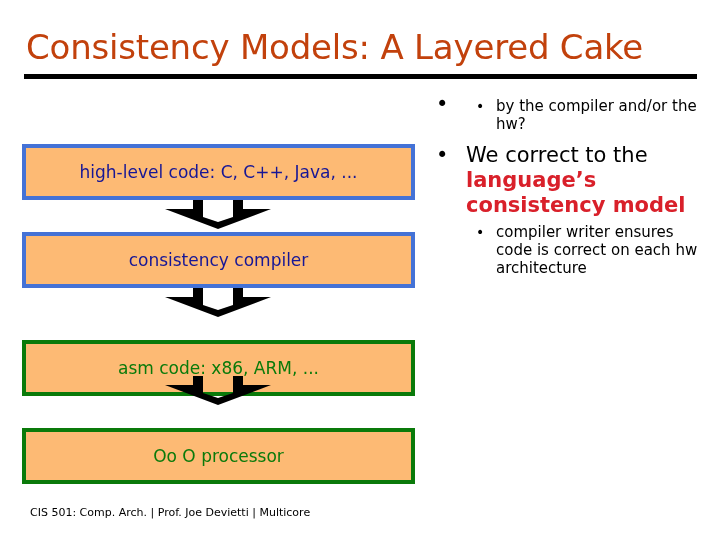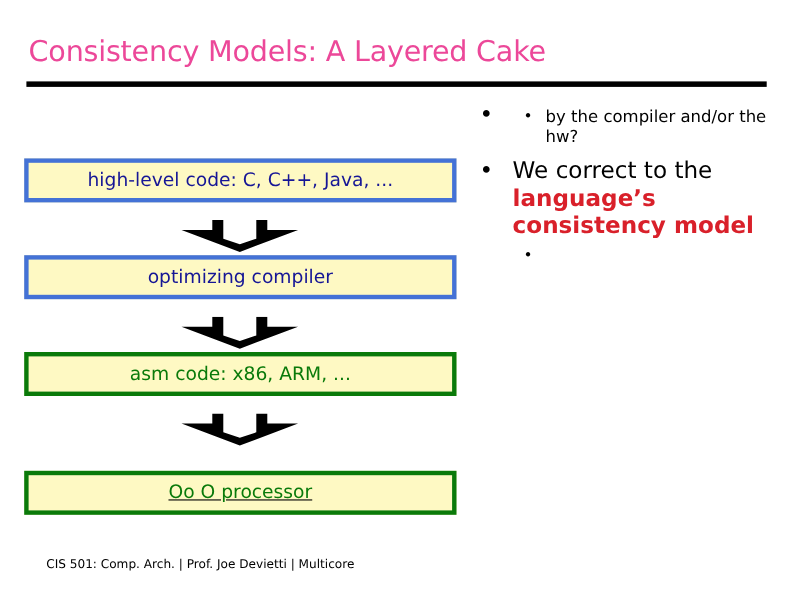--- a/index.html
+++ b/index.html
@@ -15,23 +15,23 @@
     font-family: "DejaVu Sans", sans-serif;
     -webkit-font-smoothing: none;
   }
 
   
   #slide-title {
     position: absolute;
     left: 26px;
     top: 30px;
     width: 672px;
-    font-size: 26px;
+    font-size: 34px;
     line-height: 34px;
-    color: #ec4899;
+    color: #c2410c;
     font-family: "DejaVu Sans", sans-serif;
     letter-spacing: -0.2px;
     white-space: nowrap;
   }
   #title-rule {
     position: absolute;
     left: 24px;
     top: 74px;
     width: 673px;
     height: 5px;
@@ -43,49 +43,50 @@
     position: absolute;
     left: 0;
     top: 0;
     width: 430px;
     height: 540px;
   }
   .layer-box {
     position: absolute;
     left: 22px;
     width: 393px;
-    height: 40px;
+    height: 56px;
     box-sizing: border-box;
     display: flex;
     align-items: center;
     justify-content: center;
-    background: #fef9c3;
+    background: #fdba74;
   }
   .layer-box .layer-label {
     font-size: 17px;
     line-height: 20px;
     white-space: nowrap;
   }
   .box-blue {
     border: 4px solid #4472D6;
   }
   .box-blue .layer-label {
     color: #161696;
   }
   .box-green {
     border: 4px solid #0A7A0A;
+    margin-top: 20px;
   }
   .box-green .layer-label {
     color: #0A7A0A;
   }
 
   #box-1 { top: 144px; }
   #box-2 { top: 232px; }
   #box-3 { top: 320px; }
-  #box-4 { top: 428px; text-decoration: underline; }
+  #box-4 { top: 408px; }
 
   
   .flow-arrow {
     position: absolute;
     left: 163px;
     width: 110px;
     height: 30px;
   }
   #arrow-1 { top: 200px; }
   #arrow-2 { top: 288px; }
@@ -141,21 +142,21 @@
   .accent-red {
     color: #D9202A;
     font-weight: bold;
     text-align: right;
   }
   .gap-after { margin-bottom: 10px; }
 
   
   #footer {
     position: absolute;
-    left: 12px;
+    left: 0;
     top: 505px;
     width: 662px;
     height: 24px;
     padding-left: 41px;
   }
   #footer-credits {
     position: absolute;
     left: 30px;
     top: 0;
     font-size: 11px;
@@ -186,21 +187,21 @@
     <span class="layer-label">high-level code: C, C++, Java, ...</span>
   </div>
 
   <div class="flow-arrow" id="arrow-1">
     <svg viewBox="0 0 110 30" xmlns="http://www.w3.org/2000/svg">
       <path d="M 30 0 L 30 9 L 2 9 L 55 29 L 108 9 L 80 9 L 80 0 L 70 0 L 70 17 L 55 22 L 40 17 L 40 0 Z" fill="#000000"></path>
     </svg>
   </div>
 
   <div class="layer-box box-blue" id="box-2">
-    <span class="layer-label">optimizing compiler</span>
+    <span class="layer-label">consistency compiler</span>
   </div>
 
   <div class="flow-arrow" id="arrow-2">
     <svg viewBox="0 0 110 30" xmlns="http://www.w3.org/2000/svg">
       <path d="M 30 0 L 30 9 L 2 9 L 55 29 L 108 9 L 80 9 L 80 0 L 70 0 L 70 17 L 55 22 L 40 17 L 40 0 Z" fill="#000000"></path>
     </svg>
   </div>
 
   <div class="layer-box box-green" id="box-3">
     <span class="layer-label">asm code: x86, ARM, ...</span>
@@ -229,20 +230,21 @@
     <span>by the compiler and/or the hw?</span>
   </div>
 
   <div class="bullet-row bullet-l1">
     <span class="marker">•</span>
     <span>We correct to the </span><span class="accent-red">language’s consistency model</span>
   </div>
 
   <div class="bullet-row bullet-l2">
     <span class="marker">•</span>
+    <span>compiler writer ensures code is correct on each hw architecture</span>
   </div>
 
 </div>
 
 <div id="footer">
   <span id="footer-credits">CIS 501: Comp. Arch.  |  Prof. Joe Devietti  |  Multicore</span>
   <span id="footer-pagenum">149</span>
 </div>
 
 </body></html>

